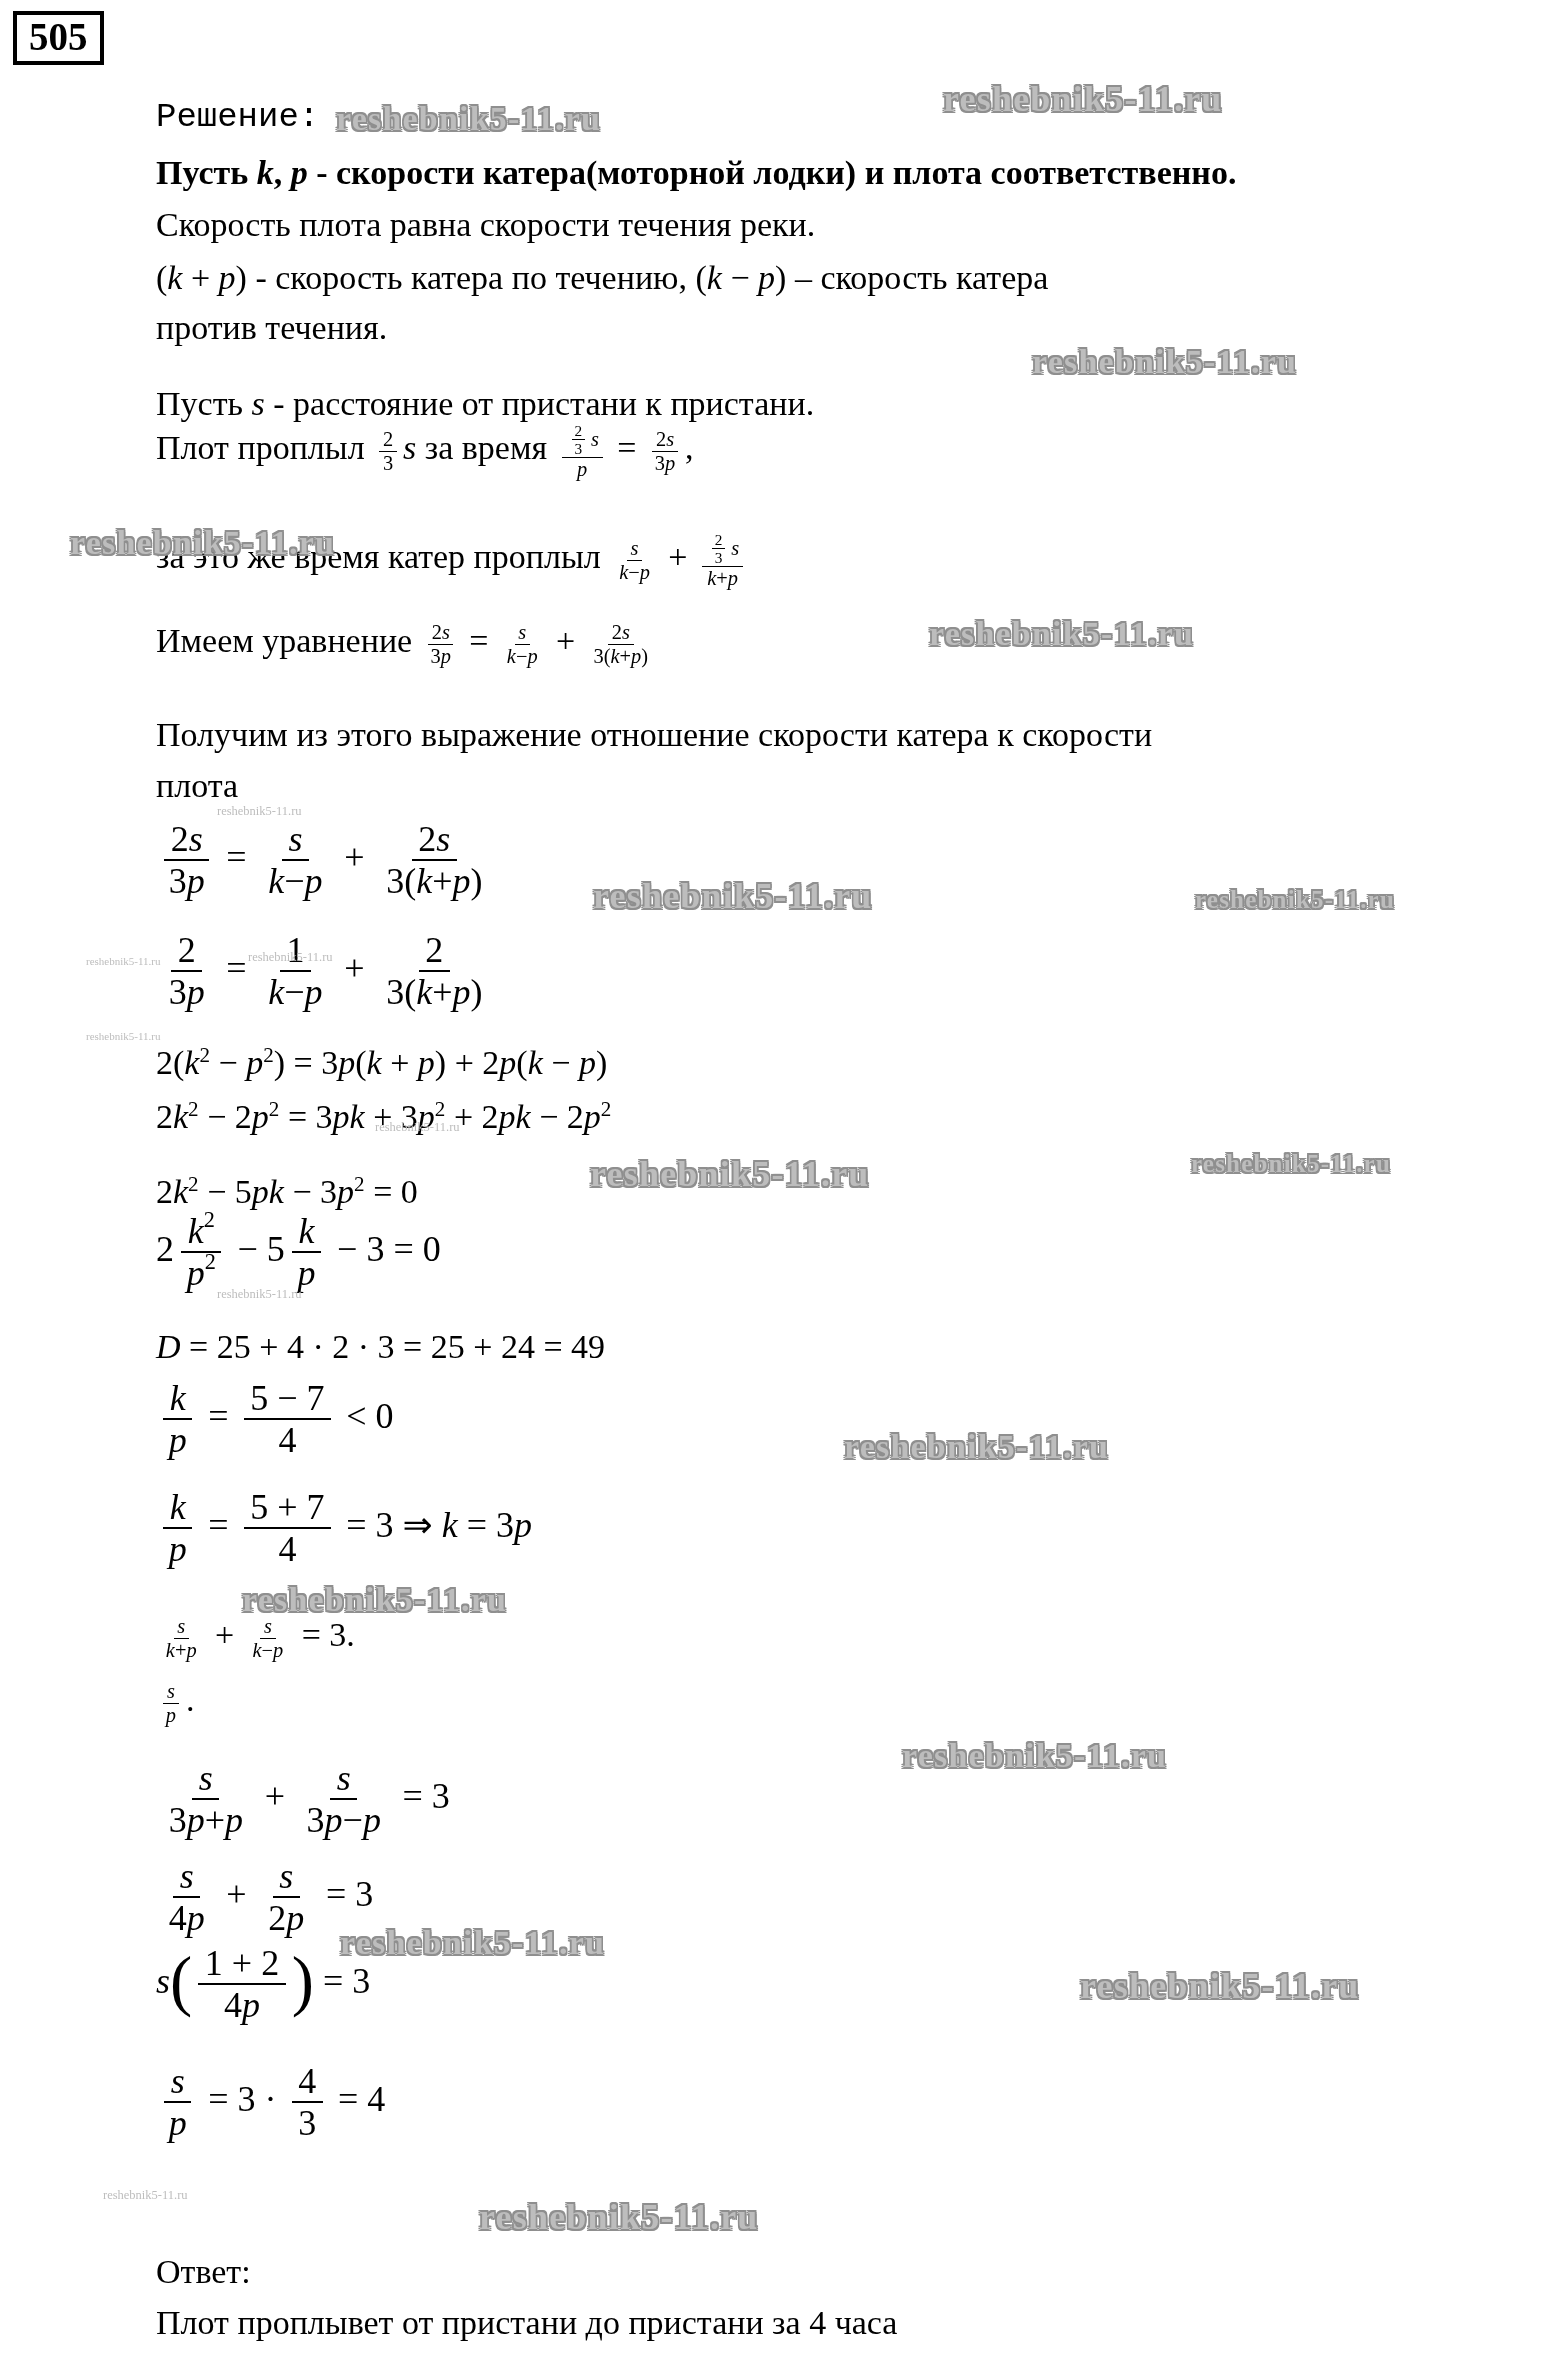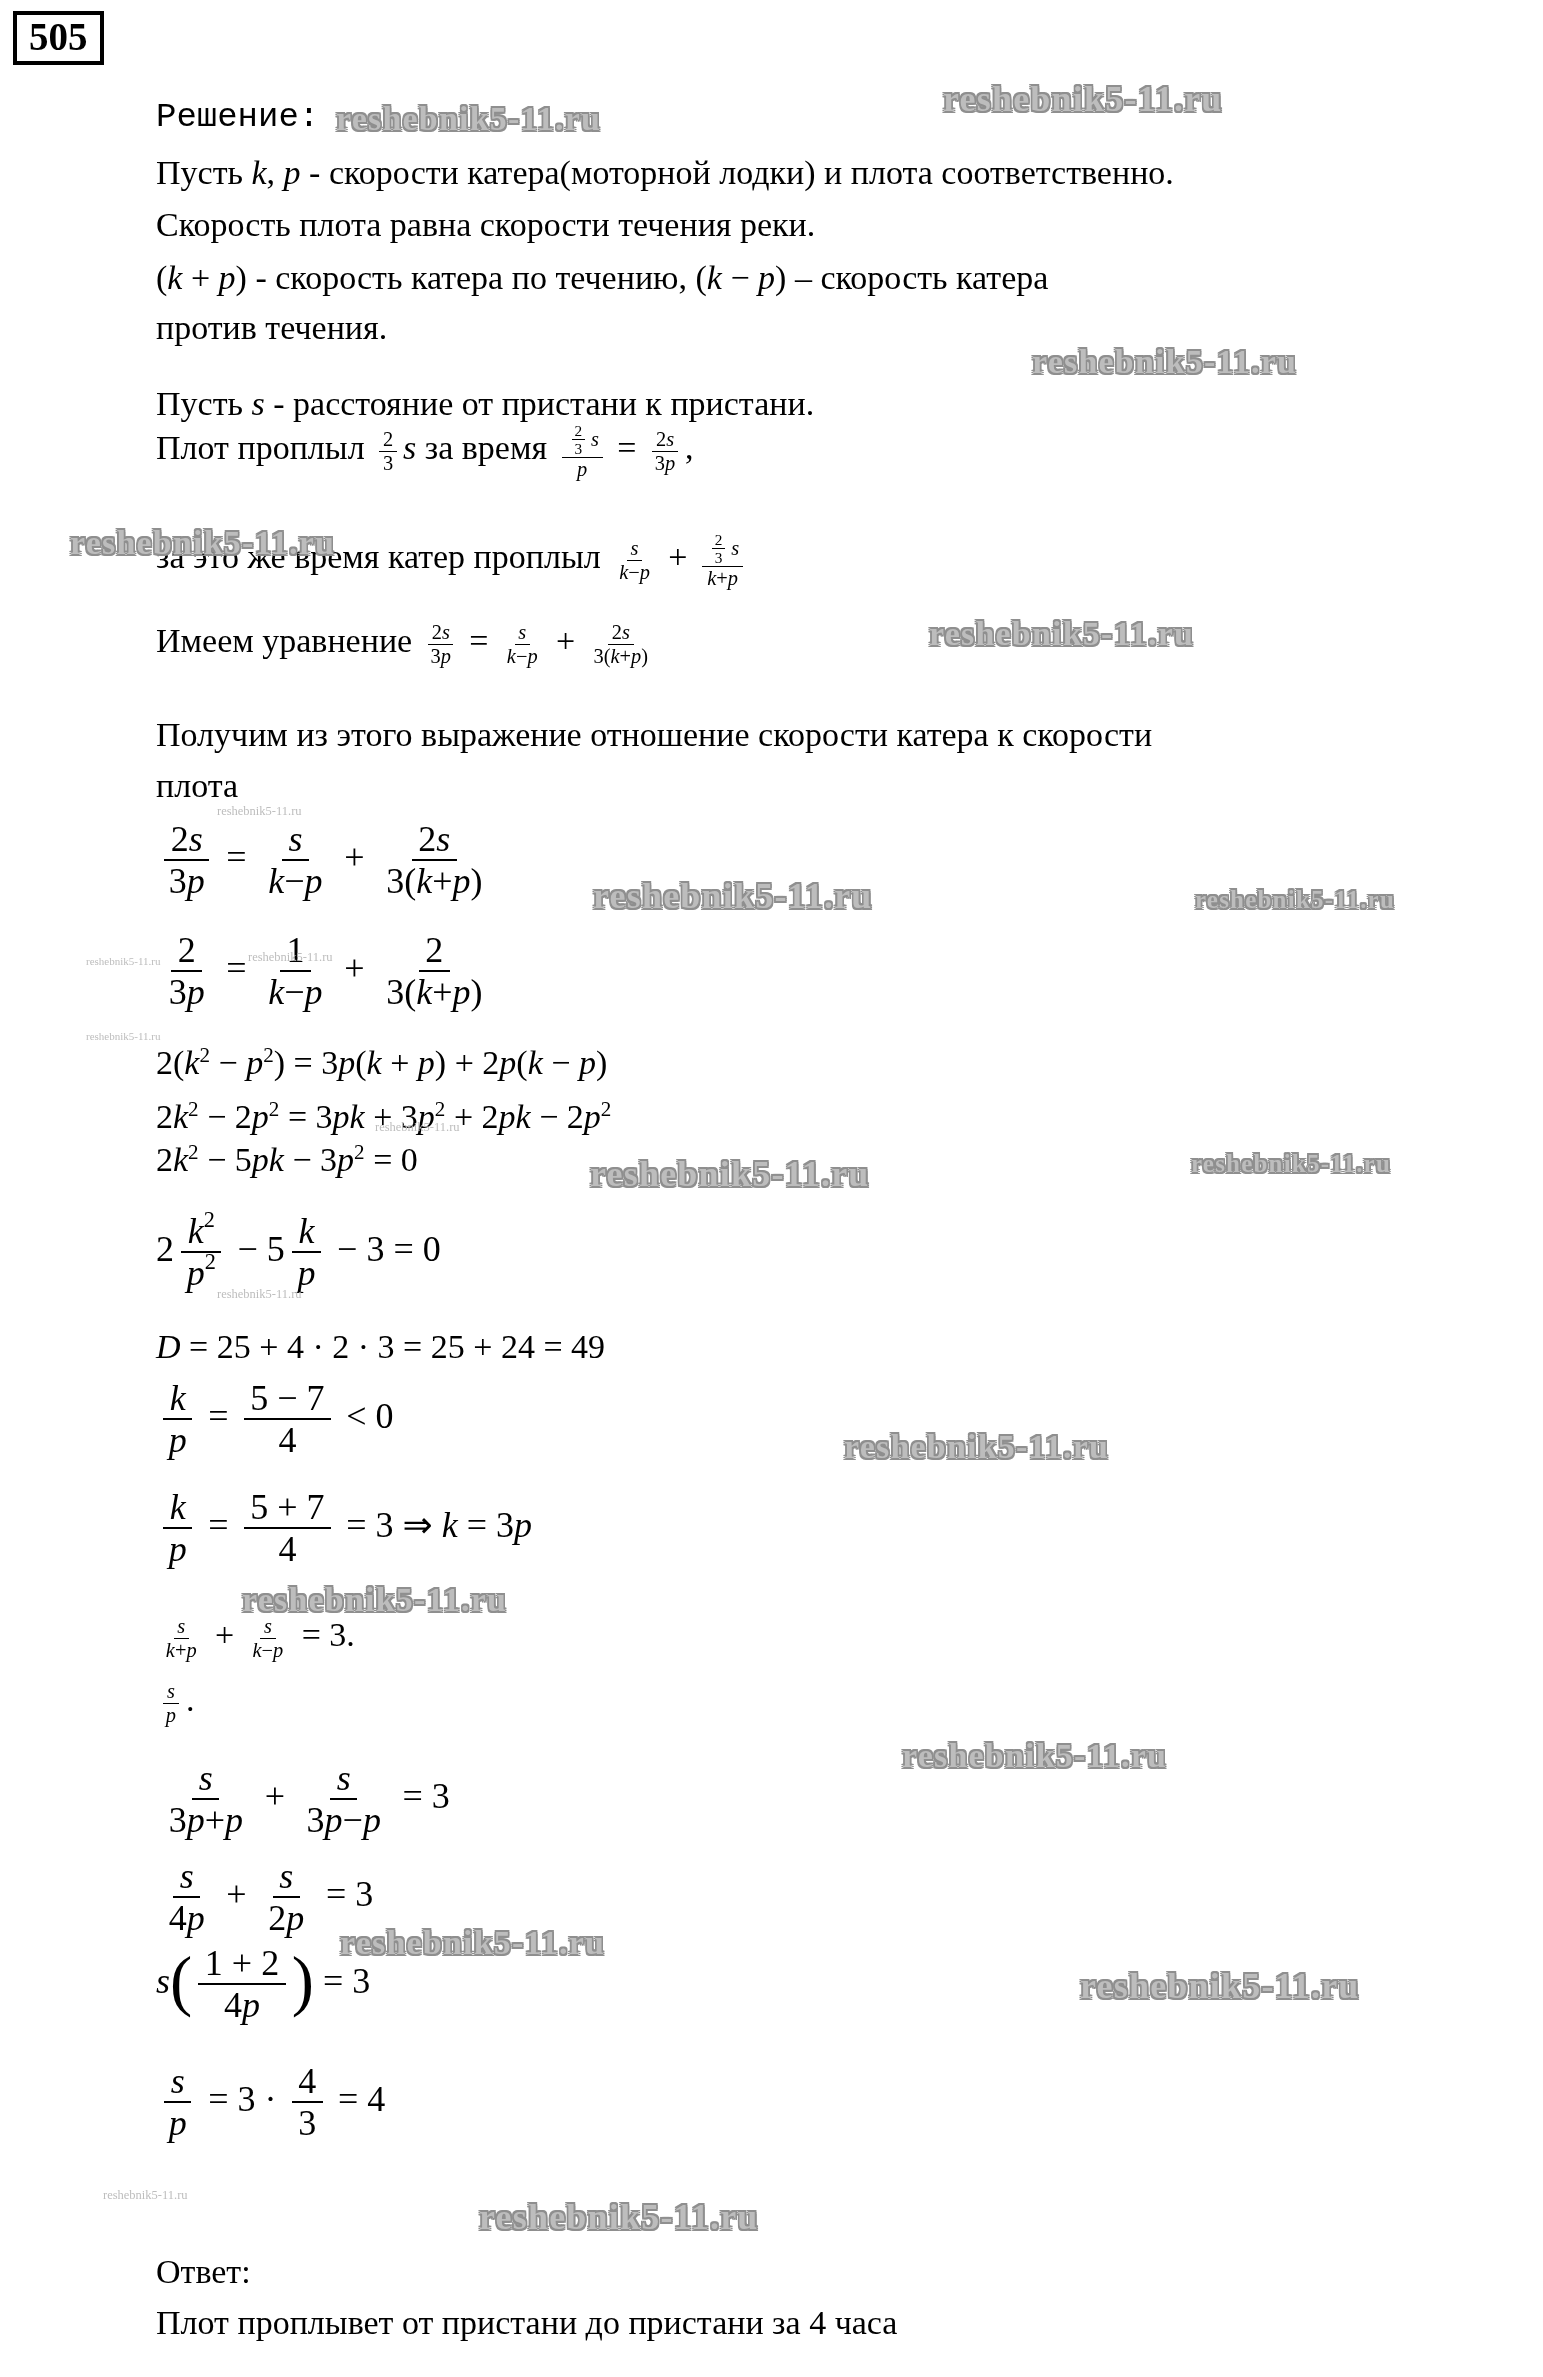--- a/index.html
+++ b/index.html
@@ -85,21 +85,21 @@
     letter-spacing: 0;
   }
 </style>
 </head>
 <body>
 
 <div class="page">
   <div class="badge">505</div>
   <div>
       <div class="line" style="top: 96px; font-family: Liberation Mono, monospace;"><span class="mtxt">Решение:</span></div>
-      <div class="line" style="top: 152px;"><span class="mtxt">Пусть </span><span class="mvar">k</span><span class="mtxt">, </span><span class="mvar">p</span><span class="mtxt"> - скорости катера(моторной лодки) и плота соответственно.</span></div>
+      <div class="line" style="top: 152px; font-weight: bold;"><span class="mtxt">Пусть </span><span class="mvar">k</span><span class="mtxt">, </span><span class="mvar">p</span><span class="mtxt"> - скорости катера(моторной лодки) и плота соответственно.</span></div>
       <div class="line" style="top: 204px;"><span class="mtxt">Скорость плота равна скорости течения реки.</span></div>
       <div class="line" style="top: 257px;"><span class="mtxt">(</span><span class="mvar">k</span><span class="mtxt"> + </span><span class="mvar">p</span><span class="mtxt">) - скорость катера по течению, (</span><span class="mvar">k</span><span class="mtxt"> − </span><span class="mvar">p</span><span class="mtxt">) – скорость катера</span></div>
       <div class="line" style="top: 307px;"><span class="mtxt">против течения.</span></div>
       <div class="line" style="top: 359px; margin-top: 24px;"><span class="mtxt">Пусть </span><span class="mvar">s</span><span class="mtxt"> - расстояние от пристани к пристани.</span></div>
       <div class="line" style="top: 422px;"><span class="mtxt">Плот проплыл </span><span class="frac" style="font-size: 0.6em;">
           <span class="num">
             <span class="mtxt">2</span>
           </span>
           <span class="den">
             <span class="mtxt">3</span>
@@ -244,21 +244,21 @@
           <span class="den">
             <span class="mtxt">3(</span>
             <span class="mvar">k</span>
             <span class="mtxt"> + </span>
             <span class="mvar">p</span>
             <span class="mtxt">)</span>
           </span>
         </span></div>
       <div class="line" style="top: 1042px;"><span class="mtxt">2(</span><span class="mvar">k</span><span class="sup">2</span><span class="mtxt"> − </span><span class="mvar">p</span><span class="sup">2</span><span class="mtxt">) = 3</span><span class="mvar">p</span><span class="mtxt">(</span><span class="mvar">k</span><span class="mtxt"> + </span><span class="mvar">p</span><span class="mtxt">) + 2</span><span class="mvar">p</span><span class="mtxt">(</span><span class="mvar">k</span><span class="mtxt"> − </span><span class="mvar">p</span><span class="mtxt">)</span></div>
       <div class="line" style="top: 1096px;"><span class="mtxt">2</span><span class="mvar">k</span><span class="sup">2</span><span class="mtxt"> − 2</span><span class="mvar">p</span><span class="sup">2</span><span class="mtxt"> = 3</span><span class="mvar">pk</span><span class="mtxt"> + 3</span><span class="mvar">p</span><span class="sup">2</span><span class="mtxt"> + 2</span><span class="mvar">pk</span><span class="mtxt"> − 2</span><span class="mvar">p</span><span class="sup">2</span></div>
-      <div class="line" style="top: 1139px; text-align: center;"><span class="mtxt">2</span><span class="mvar">k</span><span class="sup">2</span><span class="mtxt"> − 5</span><span class="mvar">pk</span><span class="mtxt"> − 3</span><span class="mvar">p</span><span class="sup">2</span><span class="mtxt"> = 0</span></div>
+      <div class="line" style="top: 1171px; text-align: center;"><span class="mtxt">2</span><span class="mvar">k</span><span class="sup">2</span><span class="mtxt"> − 5</span><span class="mvar">pk</span><span class="mtxt"> − 3</span><span class="mvar">p</span><span class="sup">2</span><span class="mtxt"> = 0</span></div>
       <div class="line disp" style="top: 1211px;"><span class="mtxt">2</span><span class="frac">
           <span class="num">
             <span class="mvar">k</span>
             <span class="sup">2</span>
           </span>
           <span class="den">
             <span class="mvar">p</span>
             <span class="sup">2</span>
           </span>
         </span><span class="mtxt"> − 5</span><span class="frac">

